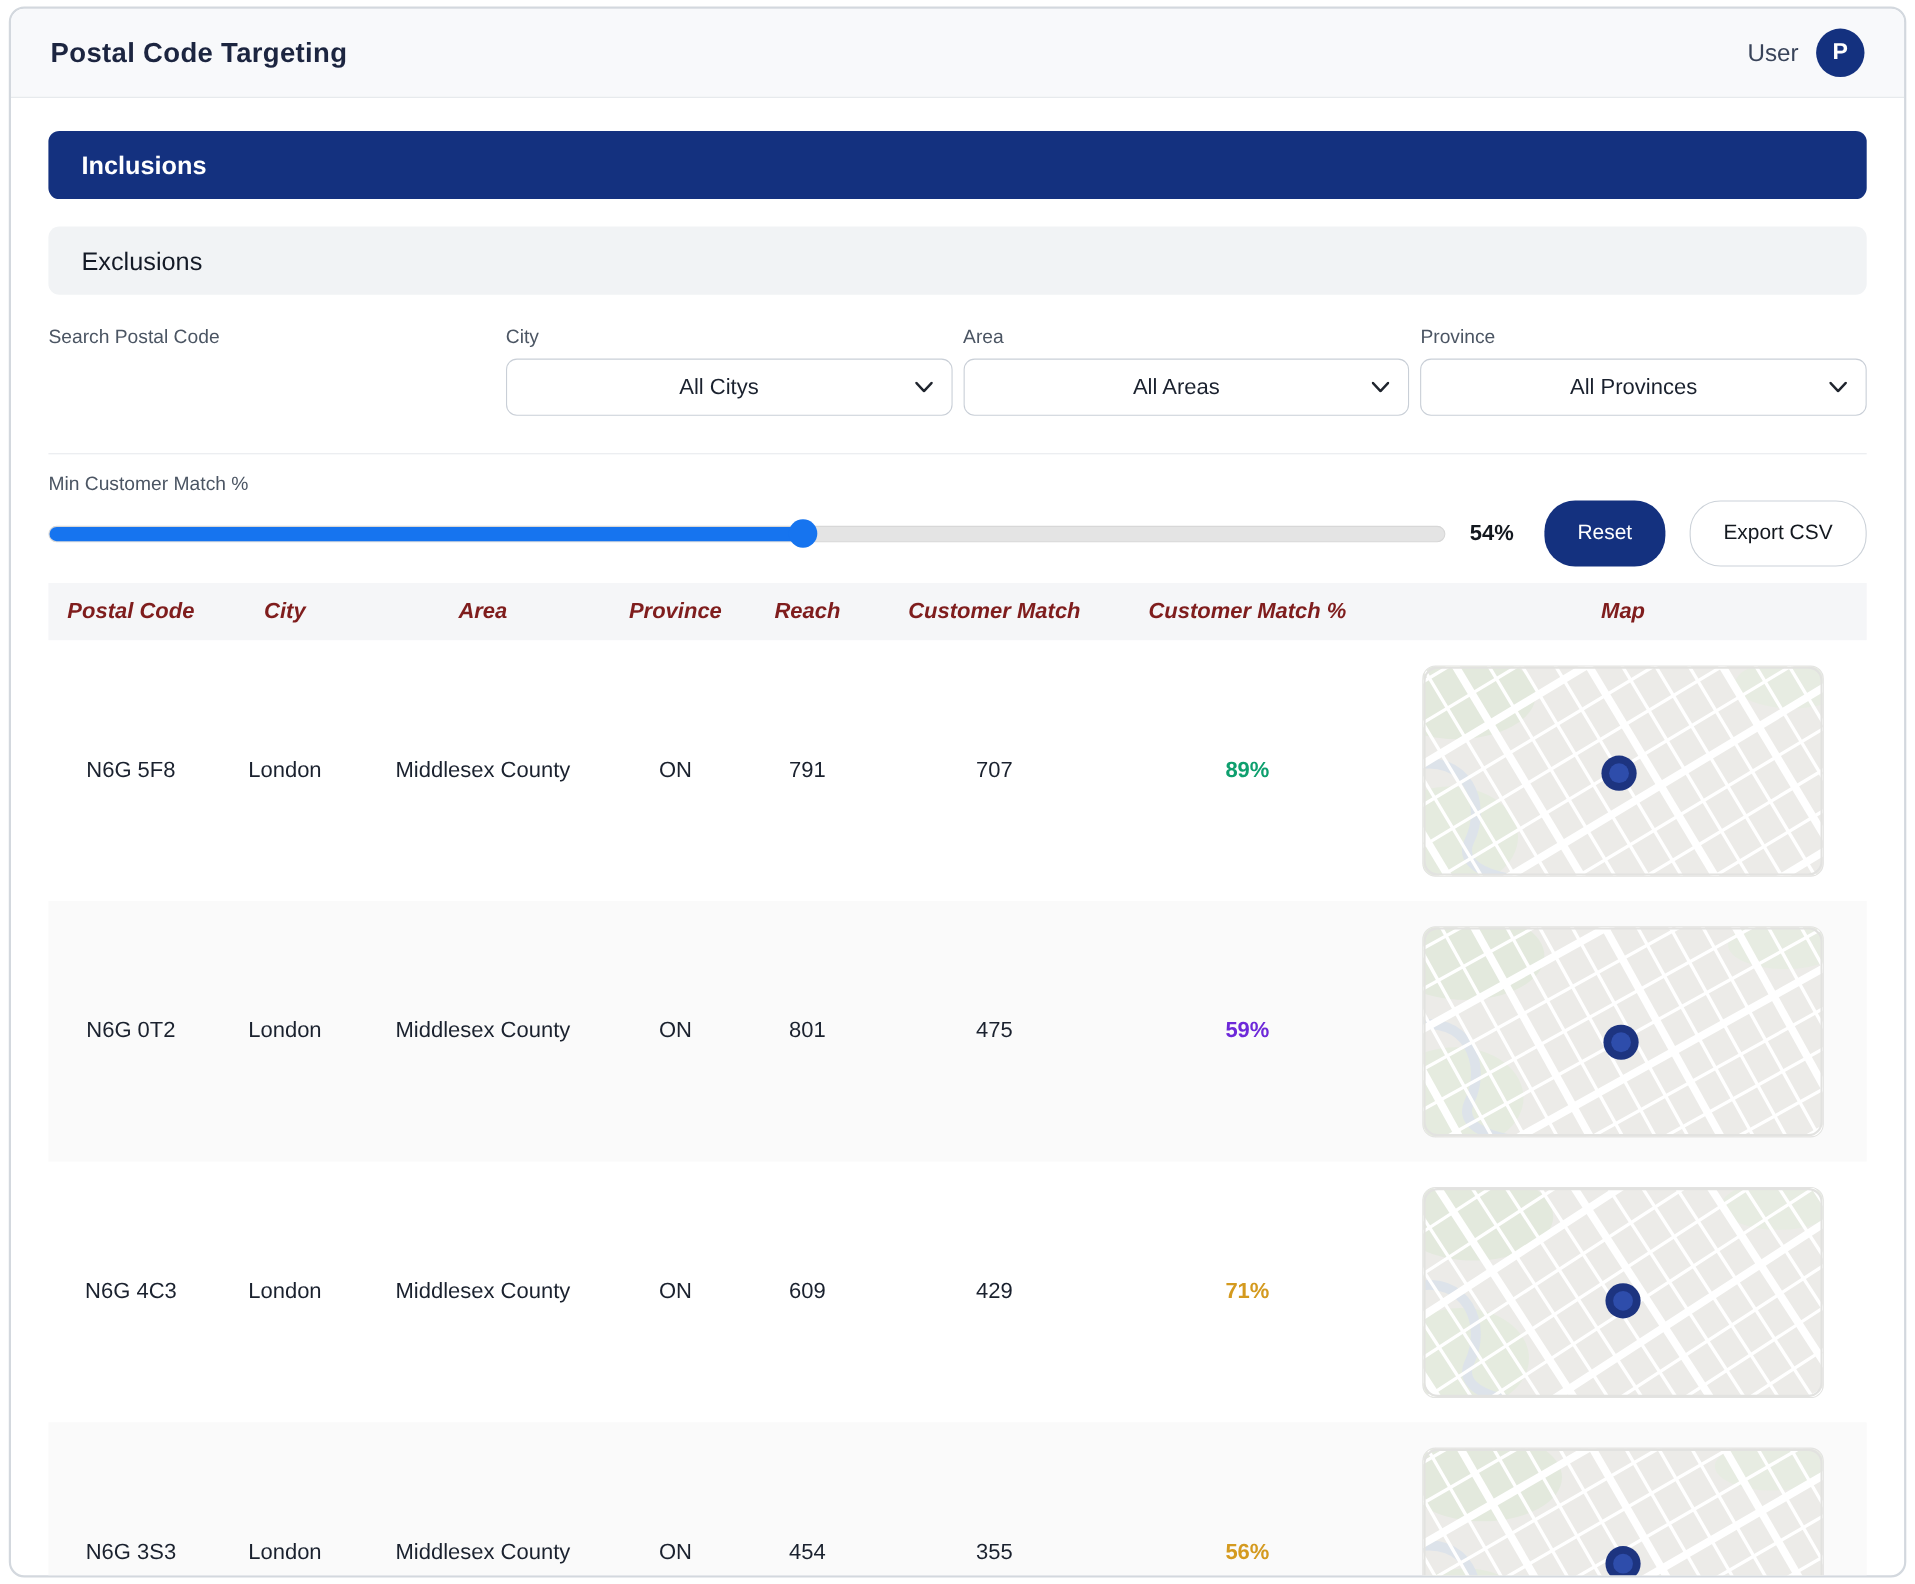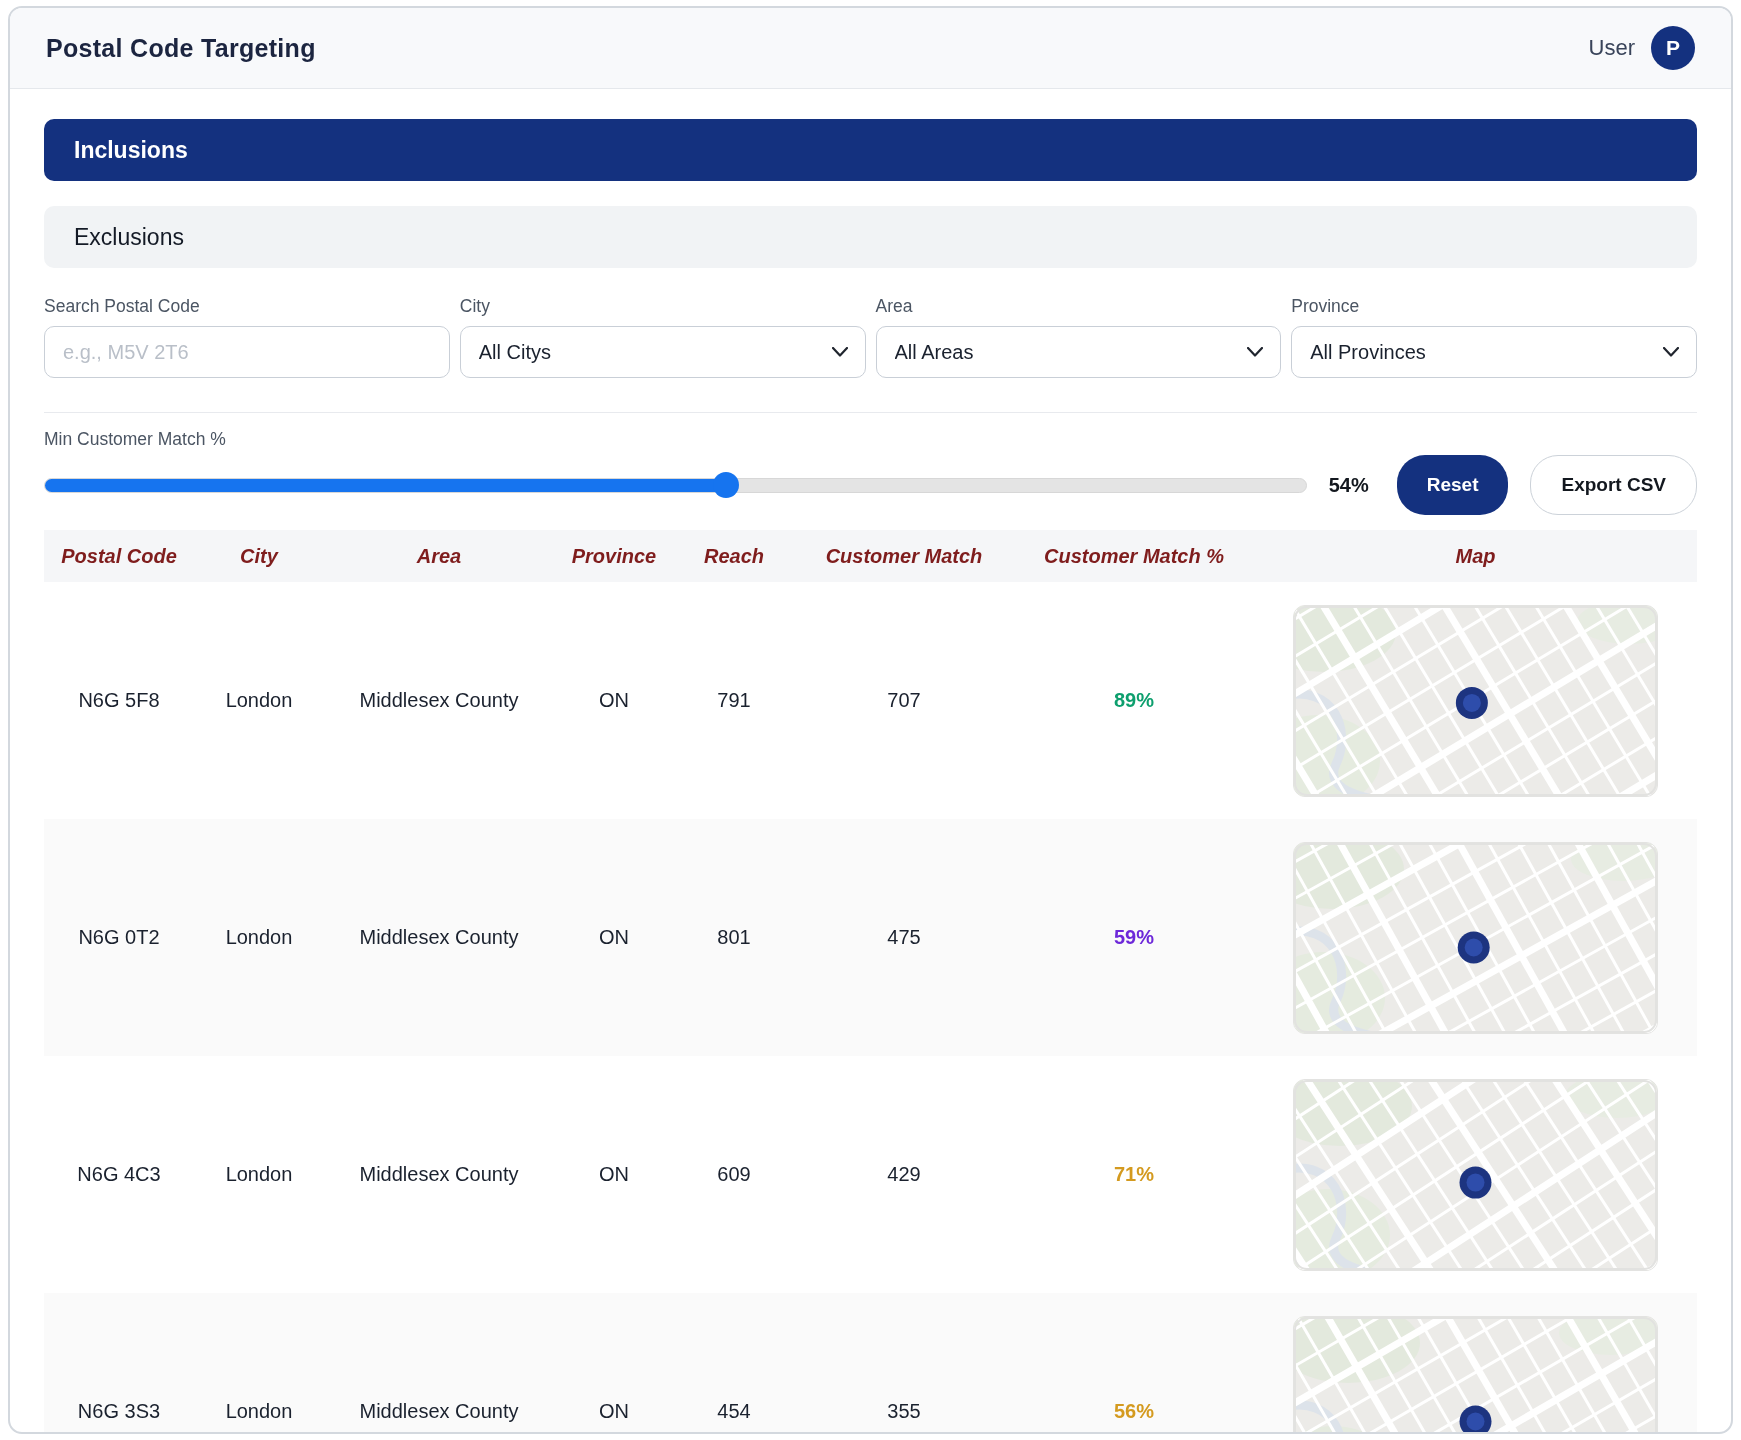--- a/index.html
+++ b/index.html
@@ -57,21 +57,21 @@
     border: 1px solid #c9cfd7; border-radius: 10px;
     background: #ffffff;
     font-size: 20px; color: #1a212e;
     padding: 0 18px;
     font-family: "Liberation Sans", "DejaVu Sans", sans-serif;
     outline: none;
   }
   .text-input::placeholder { color: #b9bfc8; }
   .select-input {
     -webkit-appearance: none; appearance: none;
-    padding-right: 36px; cursor: pointer;
+    padding-right: 36px; cursor: pointer; text-align: center;
   }
   .chevron {
     position: absolute; right: 18px; top: 50%;
     width: 16px; height: 10px; margin-top: -5px;
     pointer-events: none;
   }
   .chevron svg { display: block; }
 
   .divider { border: none; border-top: 1px solid #e8eaee; margin: 34px 0 0 0; }
 
@@ -89,21 +89,21 @@
     background: #1674ef; border-radius: 8px;
   }
   .slider-thumb {
     position: absolute; top: 50%; width: 26px; height: 26px;
     margin: -13px 0 0 -13px; border-radius: 50%;
     background: #1674ef; cursor: grab;
   }
   .slider-value { font-size: 20px; font-weight: 700; color: #13181f; min-width: 46px; }
   .btn {
     height: 60px; border-radius: 28px; padding: 0 30px;
-    font-size: 19px; font-weight: 700; cursor: pointer;
+    font-size: 19px; font-weight: 400; cursor: pointer;
     display: flex; align-items: center; justify-content: center;
     font-family: "Liberation Sans", "DejaVu Sans", sans-serif;
     border: none;
   }
   .btn-reset { background: #14317f; color: #ffffff; }
   .btn-export { background: #ffffff; color: #13181f; border: 1px solid #ccd2d9; }
 
   
   .pc-table { margin-top: 16px; }
   .thead {
@@ -143,23 +143,20 @@
   <div class="content">
 
     <div class="tabs">
       <div class="tab active">Inclusions</div>
       <div class="tab inactive">Exclusions</div>
     </div>
 
     <div class="filters">
       <div>
         <div class="filter-label">Search Postal Code</div>
-        <div class="control-wrap">
-          <input class="text-input" type="text" placeholder="e.g., M5V 2T6" style="">
-        </div>
       </div>
       <div>
         <div class="filter-label">City</div>
         <div class="control-wrap">
           <select class="select-input">
             <option>All Citys</option>
           </select>
           <span class="chevron">
             <svg width="16" height="10" viewBox="0 0 16 10">
                 <polyline points="1,1 8,8.5 15,1" fill="none" stroke="#20252e" stroke-width="2.2" stroke-linecap="round" stroke-linejoin="round"></polyline>

